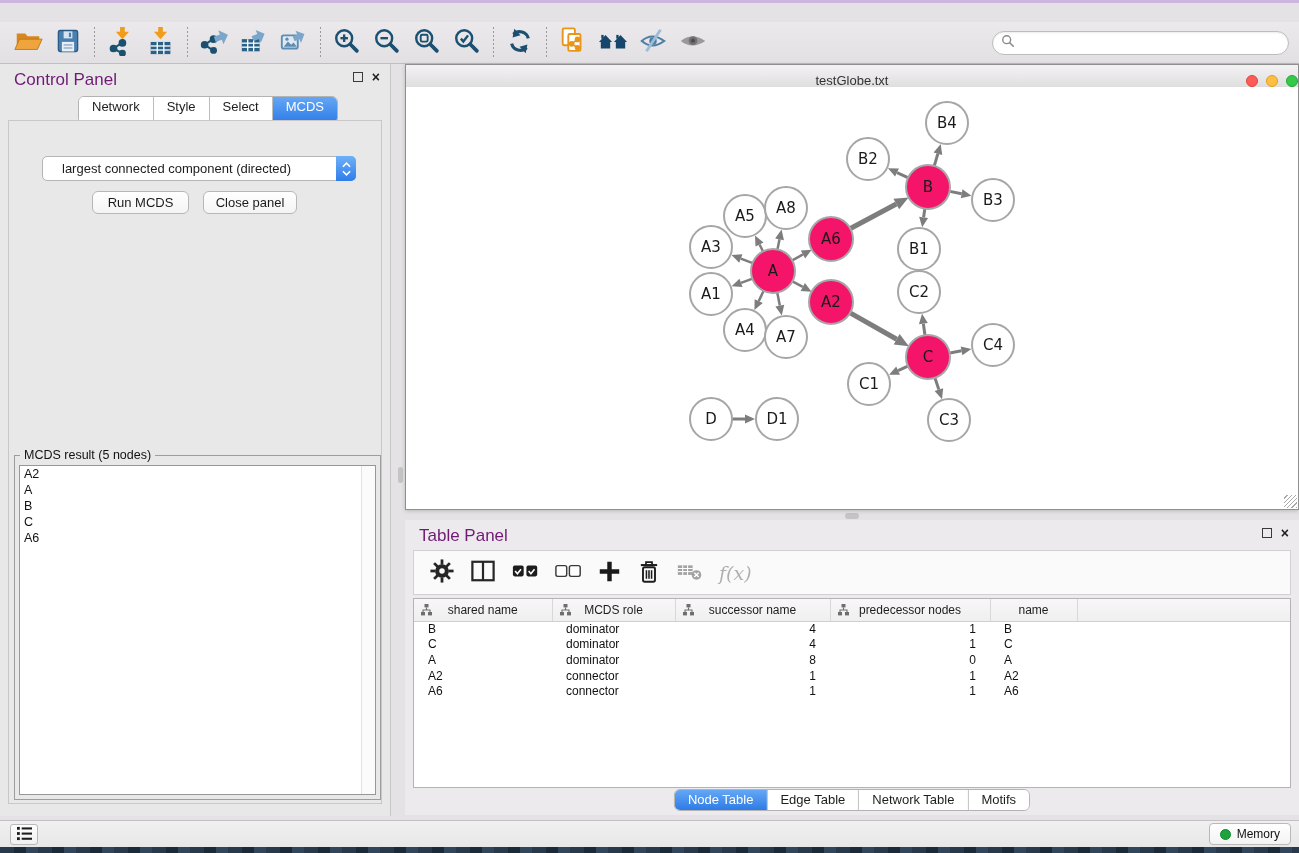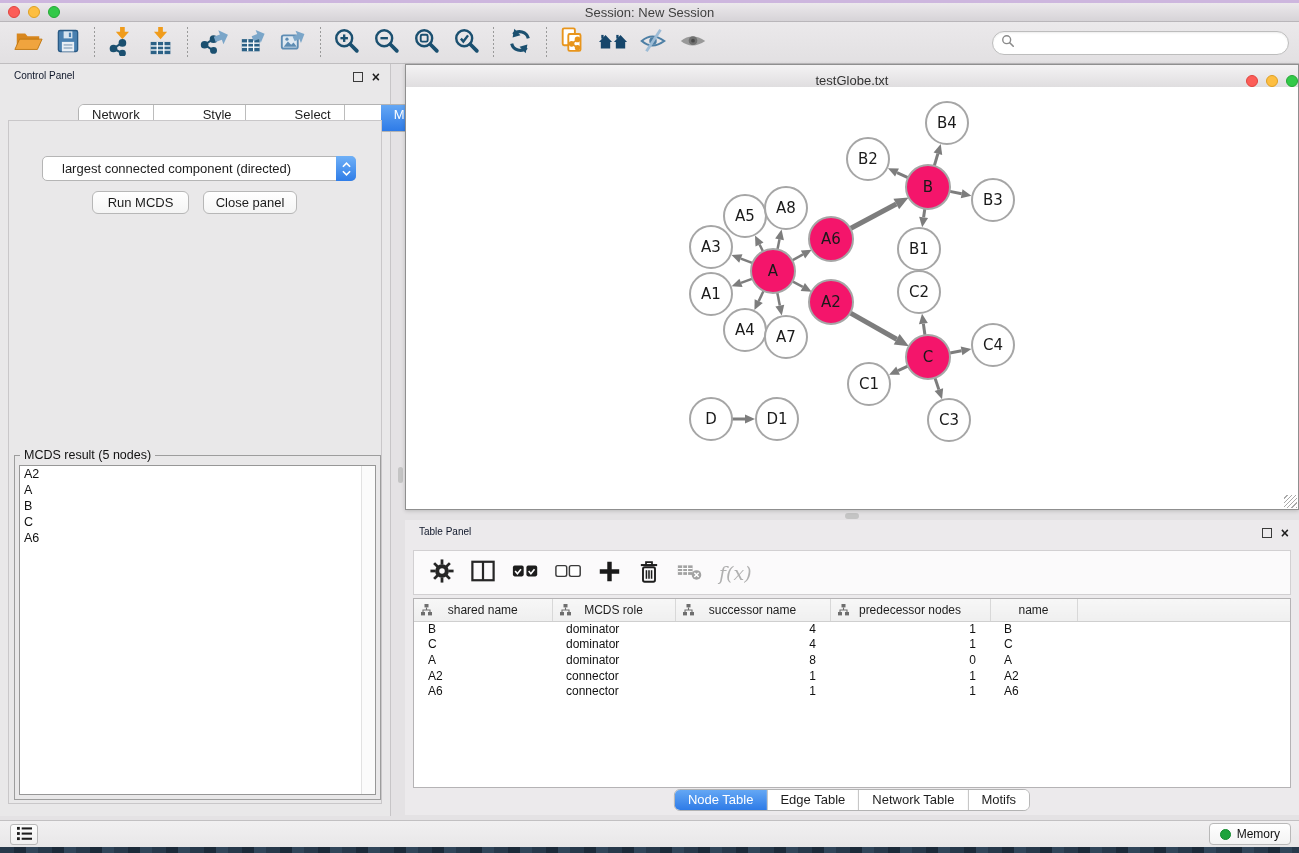--- a/index.html
+++ b/index.html
@@ -25,27 +25,27 @@
   .tb-btn { width:40px; height:36px; display:flex; align-items:center; justify-content:center; background:none; border:none; }
   .tb-sep { width:1px; height:32px; margin:0 6px;
     background-image:linear-gradient(#9a9a9a 2px, transparent 2px); background-size:1px 4px; }
   .searchbox { position:absolute; right:10px; top:9px; width:297px; height:24px; background:#fff;
     border:1px solid #bdbdbd; border-radius:12px; display:flex; align-items:center; padding:0 8px; box-shadow:inset 0 1px 2px rgba(0,0,0,.08); }
   .searchbox input { border:none; outline:none; flex:1; font-size:12px; margin-left:5px; background:transparent; }
 
   
   .control-panel { position:absolute; left:0; top:64px; width:391px; height:752px;
     background:#e9e8e9; border-right:1px solid #c7c5c7; }
-  .panel-head { position:absolute; top:6px; left:14px; font-size:10px; color:#0f172a; }
+  .panel-head { position:absolute; top:6px; left:14px; font-size:17px; color:#701a75; }
   .panel-icons { position:absolute; top:8px; right:10px; display:flex; gap:9px; align-items:center; }
   .mini-float { width:10px; height:10px; border:1.6px solid #3a3a3a; }
   .mini-close { font-size:14px; font-weight:bold; color:#1e1e1e; line-height:10px; }
 
   .seg-tabs { position:absolute; display:flex; border:1px solid #b3b3b3; border-radius:6px; background:#fff; overflow:hidden; }
-  .cp-tabs { top:40px; left:78px; height:28px;gap:36px; }
+  .cp-tabs { top:32px; left:78px; height:28px; }
   .seg { font-size:13px; color:#1d1d1d; padding:0 13px; line-height:20px; border-right:1px solid #bcbcbc; background:#fff; }
   .seg:last-child { border-right:none; }
   .seg.selected { background:linear-gradient(#64a7f4,#2e7be7); color:#fff; }
 
   .cp-content { position:absolute; left:8px; top:56px; width:374px; height:684px;
     border:1px solid #c9c7c9; background:#e9e8e9; }
   .opt-label { position:absolute; top:69px; left:0; width:100%; text-align:center; font-size:13px; color:#1d1d1d; }
   .dropdown { position:absolute; top:92px; left:42px; width:314px; height:25px; background:#fff;
     border:1px solid #b5b5b5; border-radius:5px; display:flex; align-items:center; }
   .dropdown .dd-text { flex:1; font-size:13px; color:#1c1c1c; padding-left:19px; white-space:nowrap; overflow:hidden; }
@@ -104,28 +104,20 @@
   .mem-dot { width:11px; height:11px; border-radius:50%; background:#1ea33c; border:1px solid #128a2d; }
   .wallpaper { position:absolute; left:0; bottom:0; width:100%; height:6px;
     background:repeating-linear-gradient(90deg,#27394b 0 14px,#1b2a39 14px 26px,#31465a 26px 38px); }
 </style>
 </head>
 <body>
 
 <div class="app">
 
   <div class="deskstrip"></div>
-  <div class="titlebar">
-    <div class="title">Session: New Session</div>
-    <div class="lights">
-      <div class="light red"></div>
-      <div class="light yellow"></div>
-      <div class="light green"></div>
-    </div>
-  </div>
 
   <div class="toolbar">
     <button class="tb-btn">
       <span><svg width="30" height="30" viewBox="0 0 32 32">
             <path d="M4 25 V8 h9 l2.5 3 H28 v5" fill="#d8871e"></path>
             <path d="M2 25 L7 14 h24 l-5 11 z" fill="#f0a43e" stroke="#c07712" stroke-width="1"></path>
           </svg></span>
     </button>
     <button class="tb-btn">
       <span><svg width="28" height="28" viewBox="0 0 32 32">

